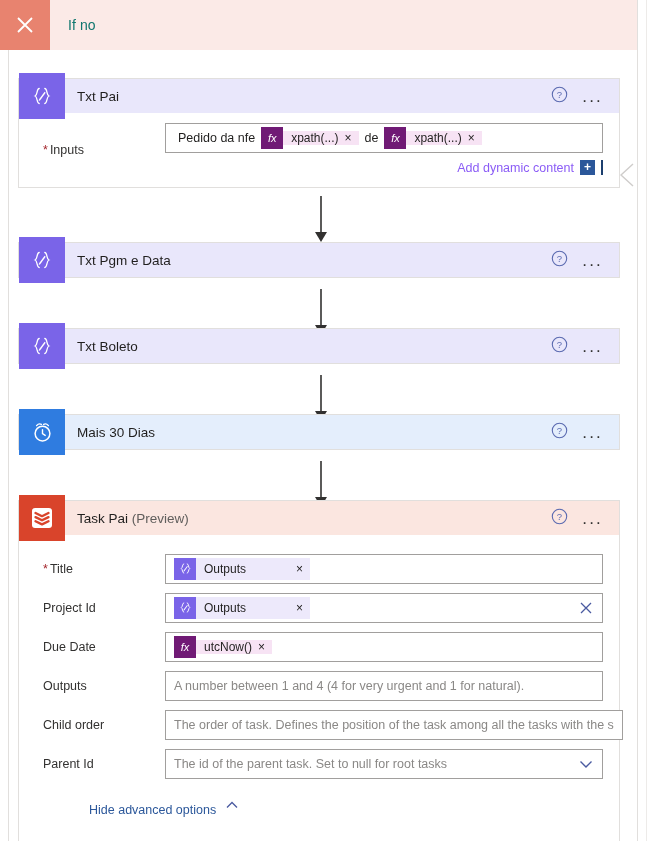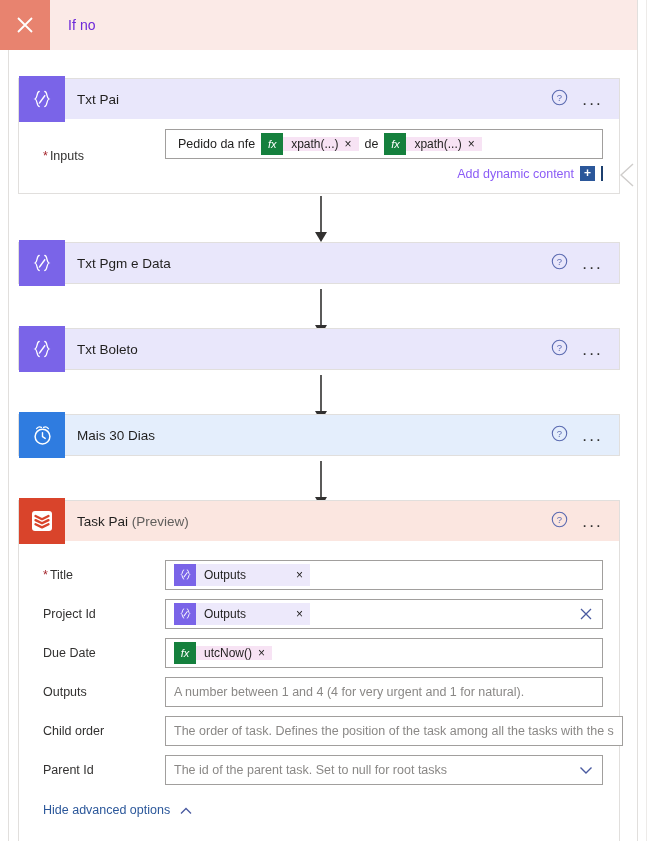--- a/index.html
+++ b/index.html
@@ -31,21 +31,21 @@
   .scope-icon {
     width: 50px; height: 50px;
     background: #e8836f;
     display: flex; align-items: center; justify-content: center;
     flex: 0 0 auto;
   }
   .scope-icon svg { display: block; }
   .scope-title {
     margin-left: 18px;
     font-size: 14px;
-    color: #6d28d9;
+    color: #0f766e;
     letter-spacing: .1px;
   }
 
   
   .scope-rail {
     position: absolute;
     left: 8px; top: 50px;
     width: 1px; height: 791px;
     background: #e1dfdd;
   }
@@ -72,21 +72,21 @@
 
   
   .card {
     position: absolute;
     left: 18px;
     width: 602px;
     background: #ffffff;
     border: 1px solid #e1dfdd;
   }
   .card-head {
-    height: 40px;
+    height: 34px;
     display: flex;
     align-items: center;
   }
   .card-icon {
     width: 46px; height: 46px;
     flex: 0 0 auto;
     display: flex; align-items: center; justify-content: center;
   }
   .card-title {
     margin-left: 12px;
@@ -197,21 +197,21 @@
     font-size: 12px;
     padding: 0 6px 0 8px;
     color: #201f1e;
   }
   .token .tok-x {
     font-size: 12px;
     color: #201f1e;
     padding-right: 7px;
     cursor: pointer;
   }
-  .token.tok-fx .tok-ico  { background: #15803d; text-align: center; }
+  .token.tok-fx .tok-ico  { background: #701a75; text-align: center; }
   .token.tok-fx .tok-body { background: #f7e3f4; display:flex; align-items:center; height:14px; }
   .token.tok-out .tok-ico  { background: #7a64e8; }
   .token.tok-out .tok-body { background: #ede9fb; display:flex; align-items:center; height:22px;gap:44px; }
 
   
   .adc-row {
     display: flex;
     justify-content: flex-end;
     align-items: center;
     gap: 6px;
@@ -232,23 +232,24 @@
     font-weight: bold;
   }
   .adc-caret {
     width: 2px; height: 15px;
     background: #1c3f6e;
   }
 
   
   .adv-row {
     display: flex;
-    align-items: flex-start;
+    align-items: flex-end;
     gap: 8px;
     padding: 14px 0 6px 8px;
+    margin-left: 46px;
   }
   .adv-link {
     font-size: 12.5px;
     color: #2b579a;
     cursor: pointer;
   }
 
   
   .connector {
     position: absolute;

